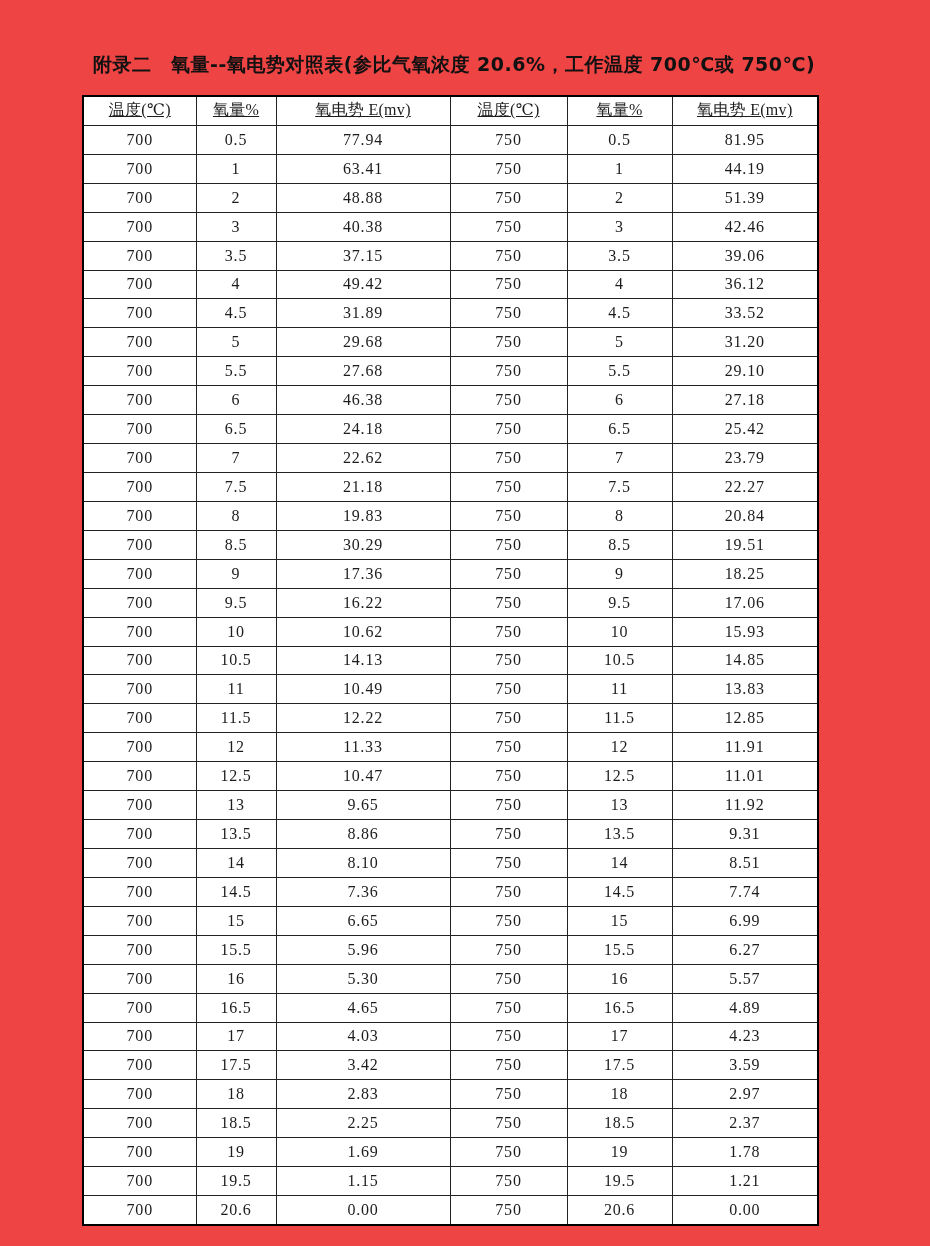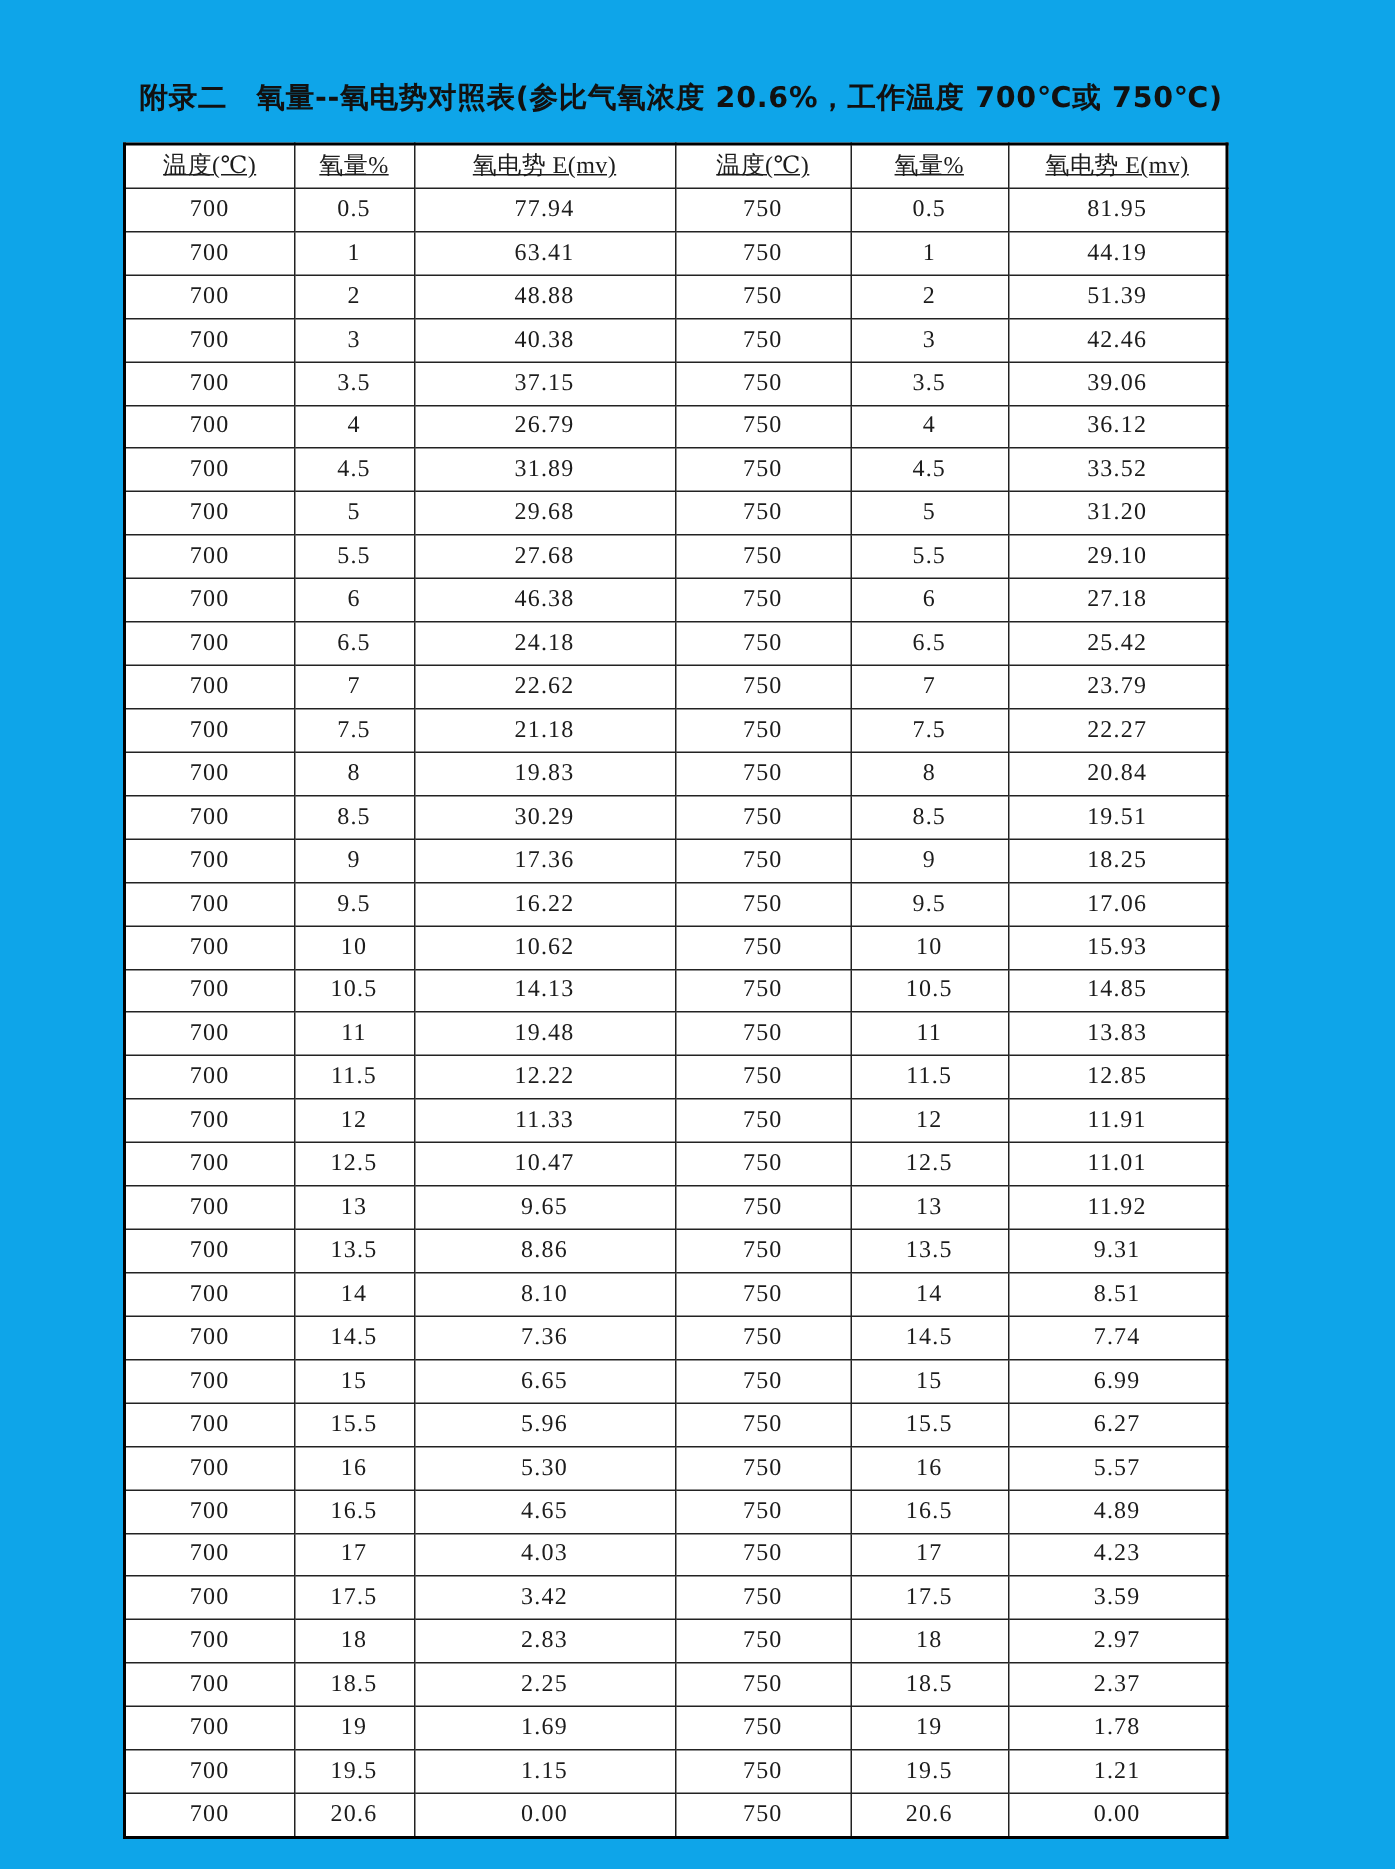--- a/index.html
+++ b/index.html
@@ -11,21 +11,21 @@
     width: 930px;
     height: 1246px;
     position: relative;
     font-family: "Liberation Serif", "DejaVu Serif", serif;
     color: #1c1c1c;
     overflow: hidden;
   }
   .page {
     width: 930px;
     height: 1246px;
-    background: #0ea5e9;
+    background: #ef4444;
   }
   .doc-title {
     margin: 0;
     padding: 52px 0 0 93px;
     font-family: "DejaVu Sans", "Liberation Sans", sans-serif;
     font-weight: bold;
     font-size: 19px;
     letter-spacing: 0.5px;
     color: #111111;
     white-space: nowrap;
@@ -119,21 +119,21 @@
           <td>700</td>
           <td>3.5</td>
           <td>37.15</td>
           <td>750</td>
           <td>3.5</td>
           <td>39.06</td>
         </tr>
         <tr>
           <td>700</td>
           <td>4</td>
-          <td>26.79</td>
+          <td>49.42</td>
           <td>750</td>
           <td>4</td>
           <td>36.12</td>
         </tr>
         <tr>
           <td>700</td>
           <td>4.5</td>
           <td>31.89</td>
           <td>750</td>
           <td>4.5</td>
@@ -231,21 +231,21 @@
           <td>700</td>
           <td>10.5</td>
           <td>14.13</td>
           <td>750</td>
           <td>10.5</td>
           <td>14.85</td>
         </tr>
         <tr>
           <td>700</td>
           <td>11</td>
-          <td>19.48</td>
+          <td>10.49</td>
           <td>750</td>
           <td>11</td>
           <td>13.83</td>
         </tr>
         <tr>
           <td>700</td>
           <td>11.5</td>
           <td>12.22</td>
           <td>750</td>
           <td>11.5</td>

